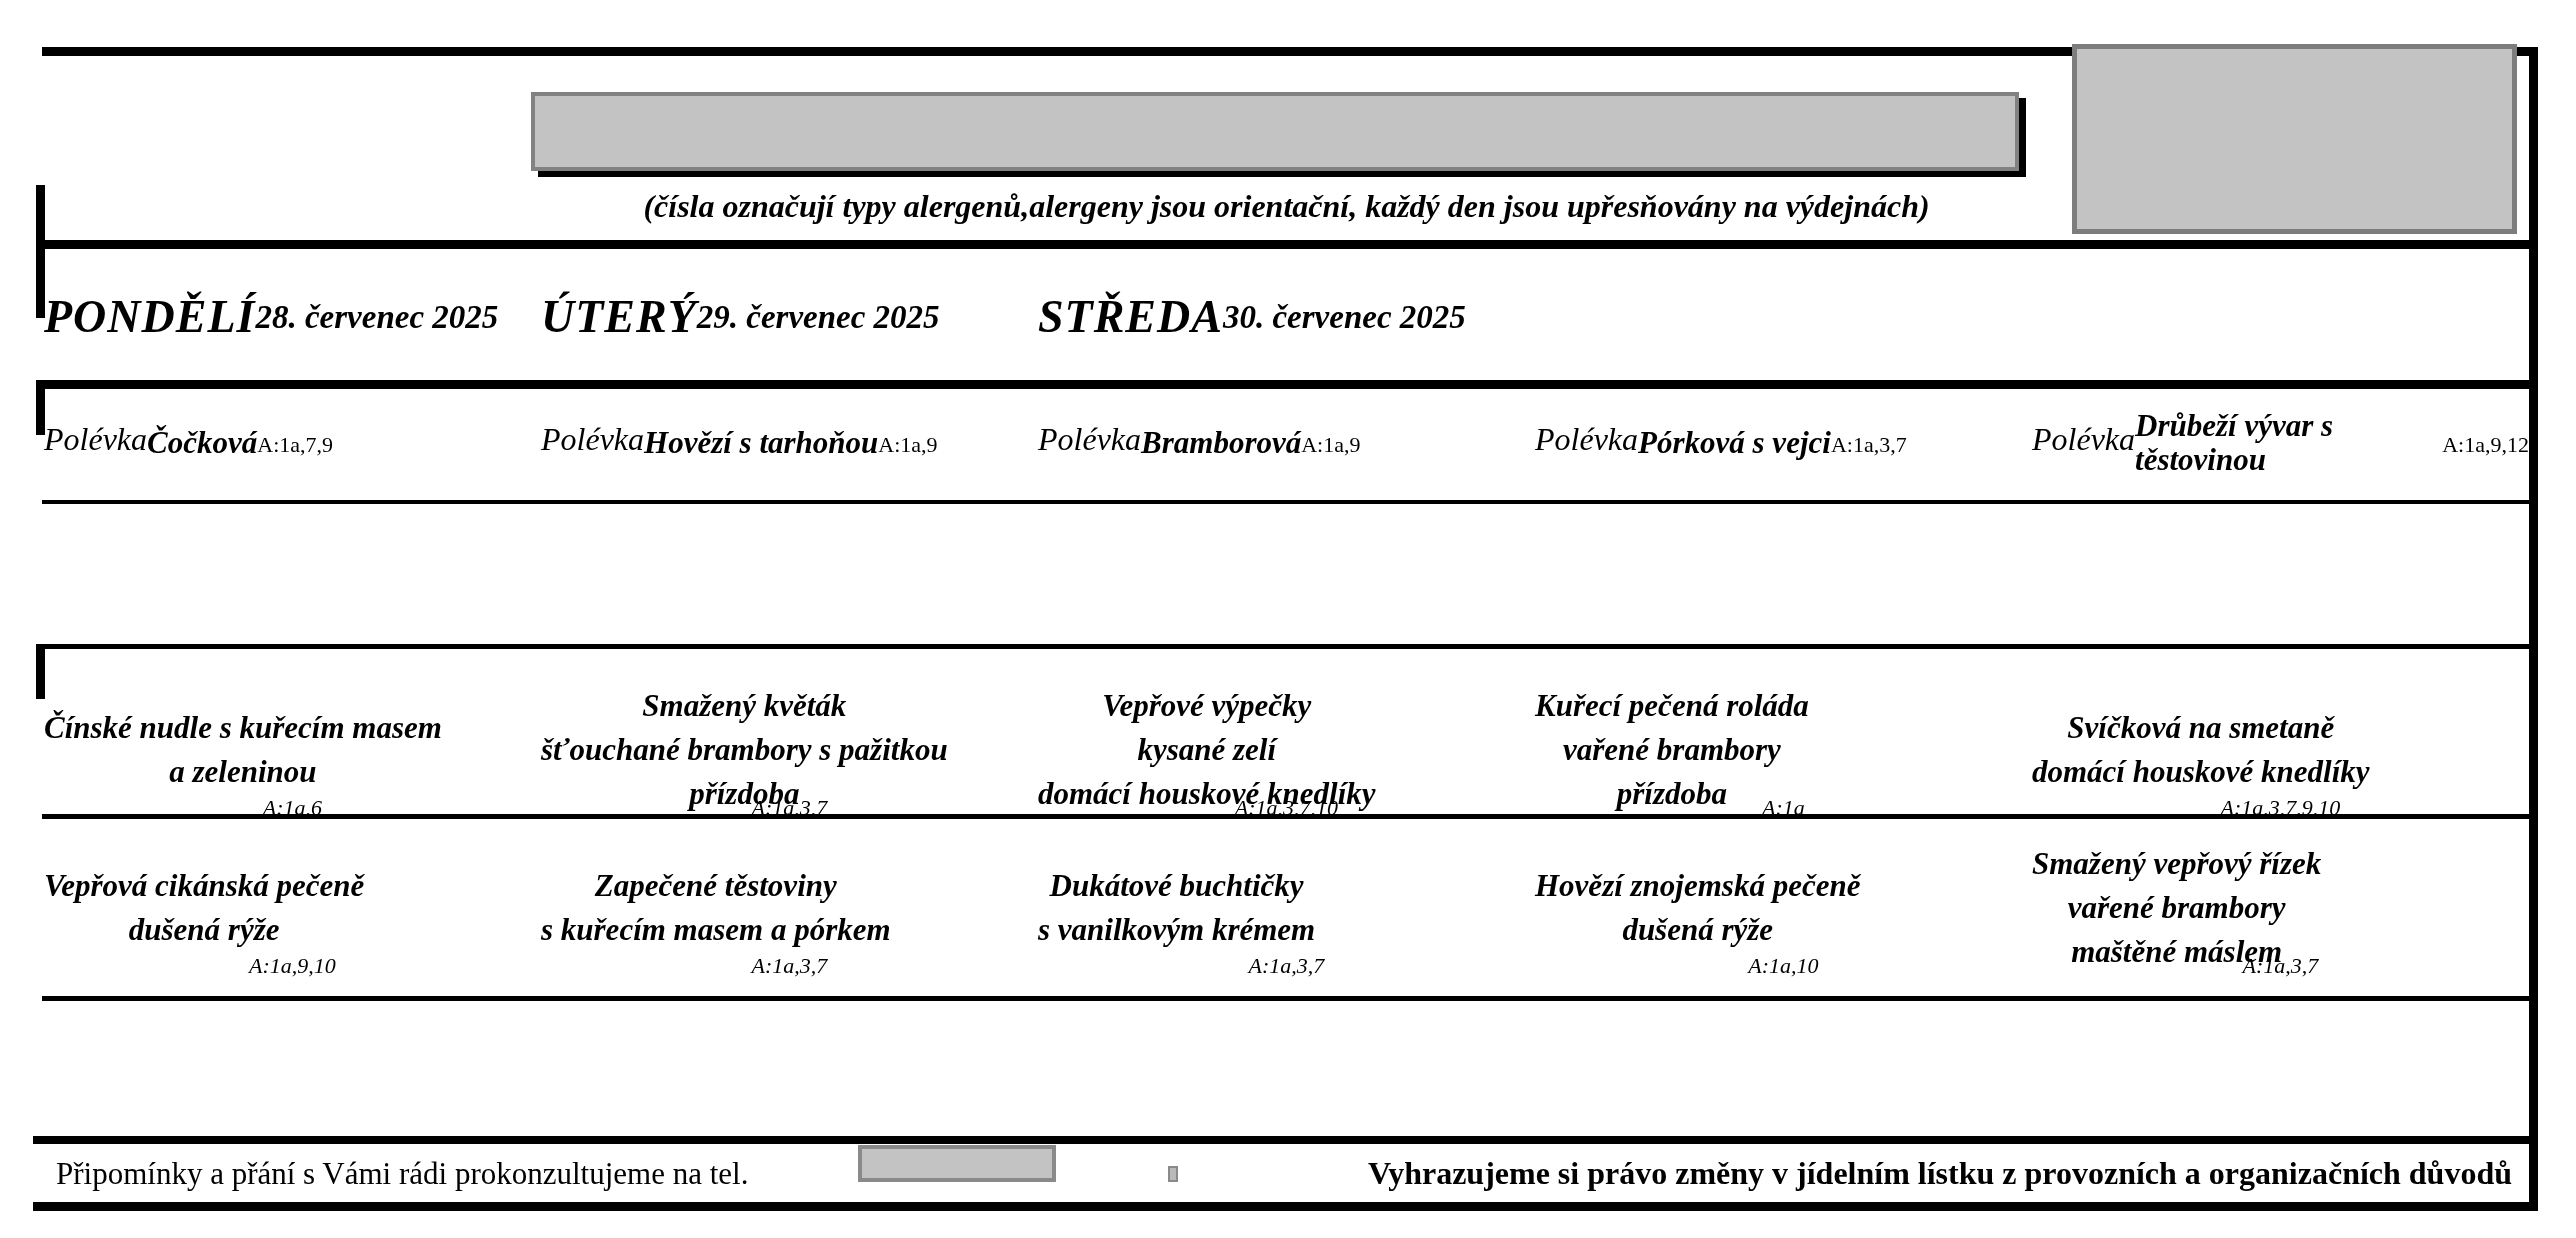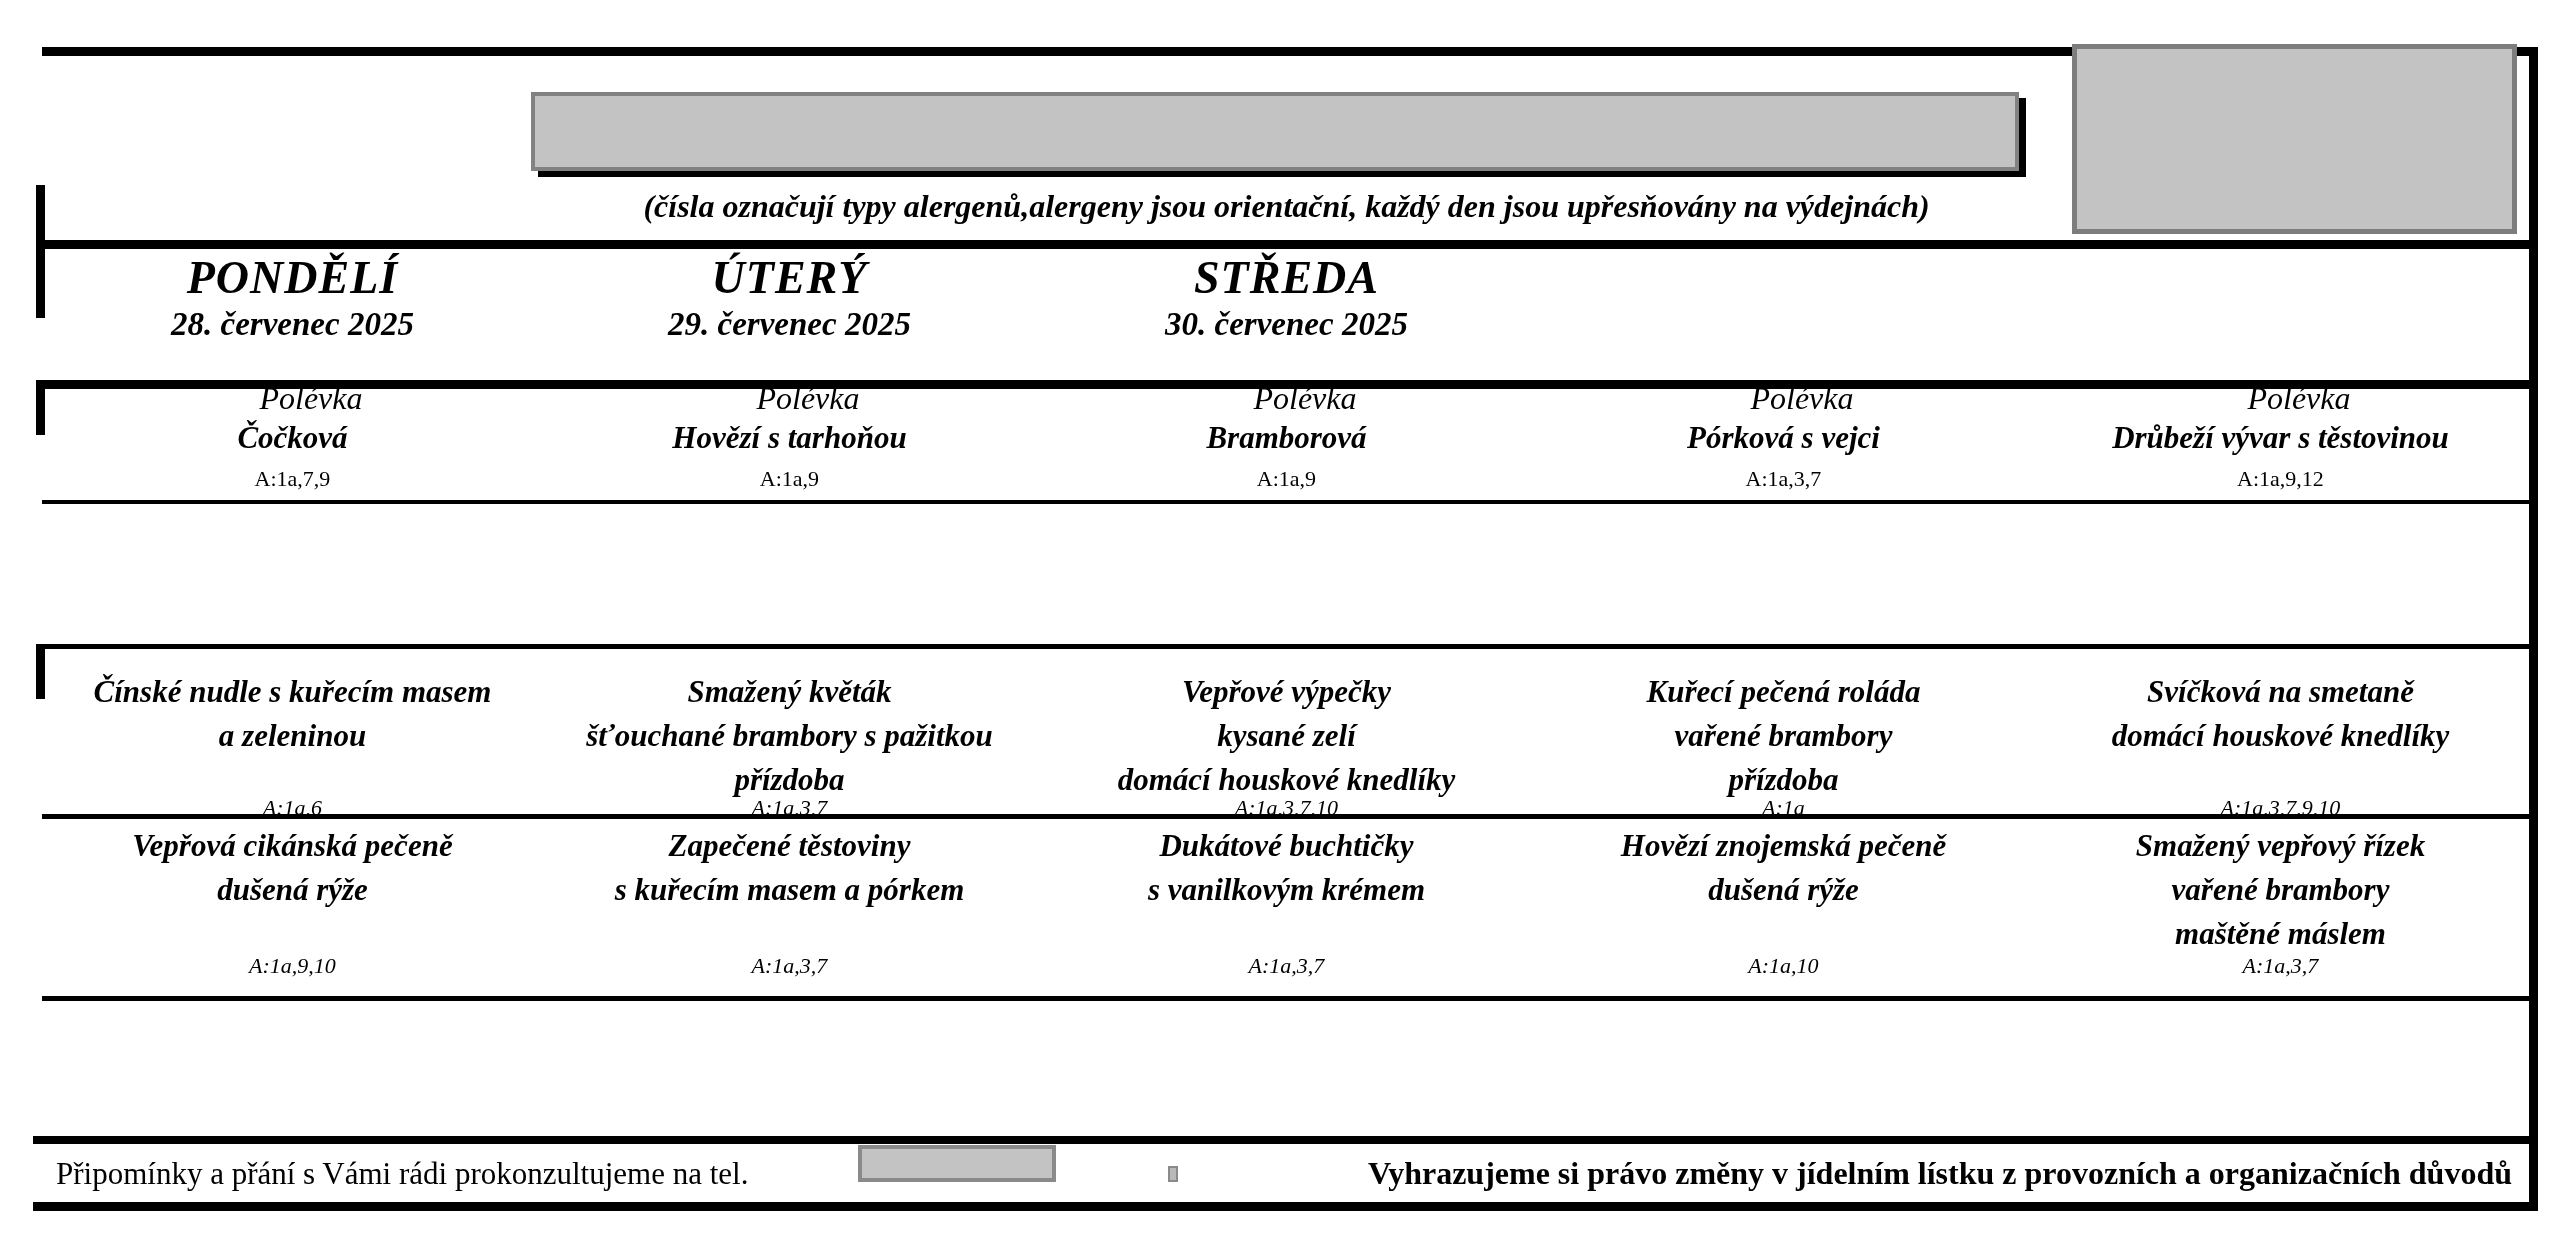--- a/index.html
+++ b/index.html
@@ -21,26 +21,26 @@
     letter-spacing:0px;
   }
 
   
   .grid-row{
     position:absolute;left:44px;width:2485px;
     display:flex;flex-direction:row;
   }
   .cell{
     width:497px;flex:0 0 497px;
-    display:flex;flex-direction:column;align-items:center;
+    display:flex;flex-direction:row;align-items:center;
     position:relative;box-sizing:border-box;
   }
   .day-name{font-size:46px;font-weight:bold;font-style:italic;line-height:52px;letter-spacing:1px;}
   .day-date{font-size:33px;font-weight:bold;font-style:italic;line-height:40px;margin-top:0;}
-  .soup-label{font-size:32px;font-style:italic;line-height:30px;margin-left:37px;}
+  .soup-label{font-size:32px;font-style:italic;line-height:30px;}
   .soup-name{font-size:31px;font-weight:bold;font-style:italic;line-height:34px;margin-top:8px;}
   .soup-allerg{font-size:22px;line-height:24px;margin-top:12px;}
   .dish-lines{
     font-size:31px;font-weight:bold;font-style:italic;
     line-height:44px;text-align:center;white-space:pre-line;margin-top:2px;
   }
   .dish-allerg{
     position:absolute;left:0;right:0;text-align:center;
     font-size:22px;font-style:italic;line-height:24px;
   }

